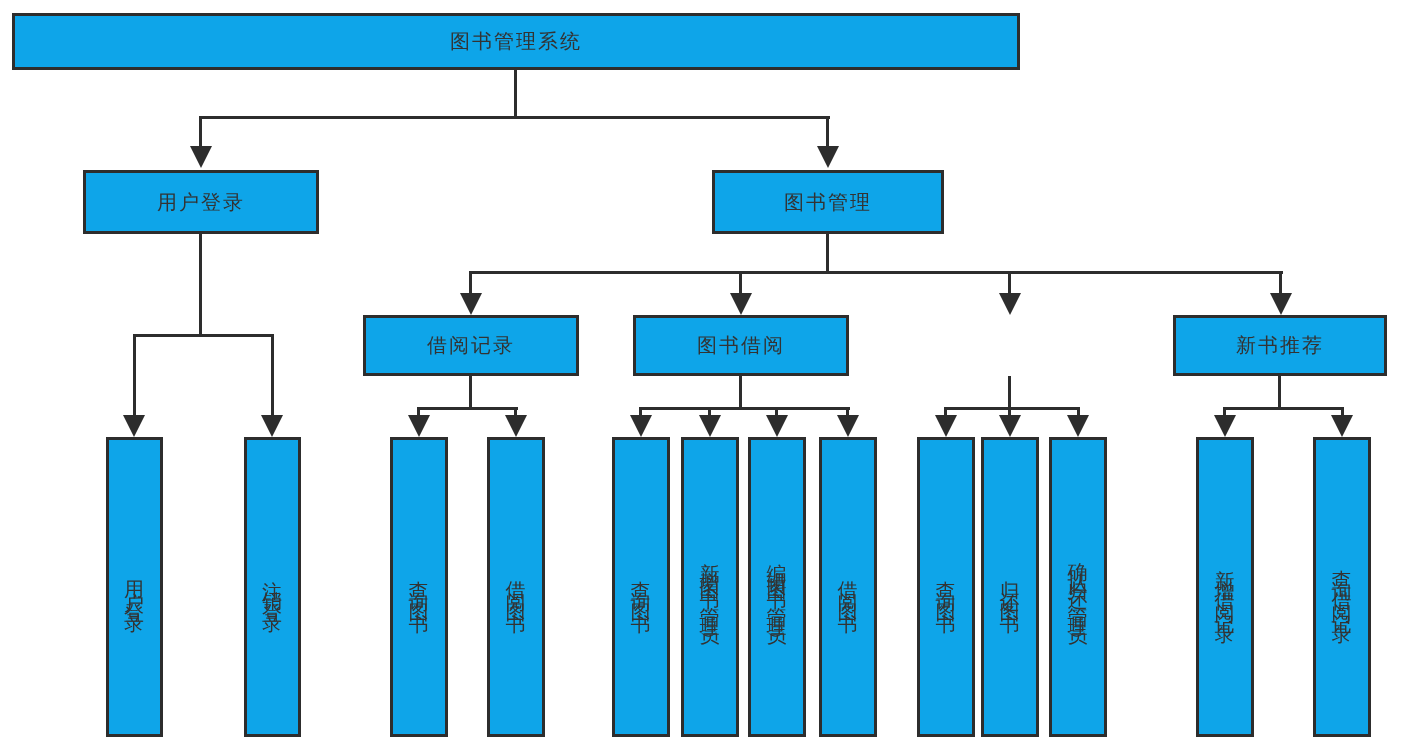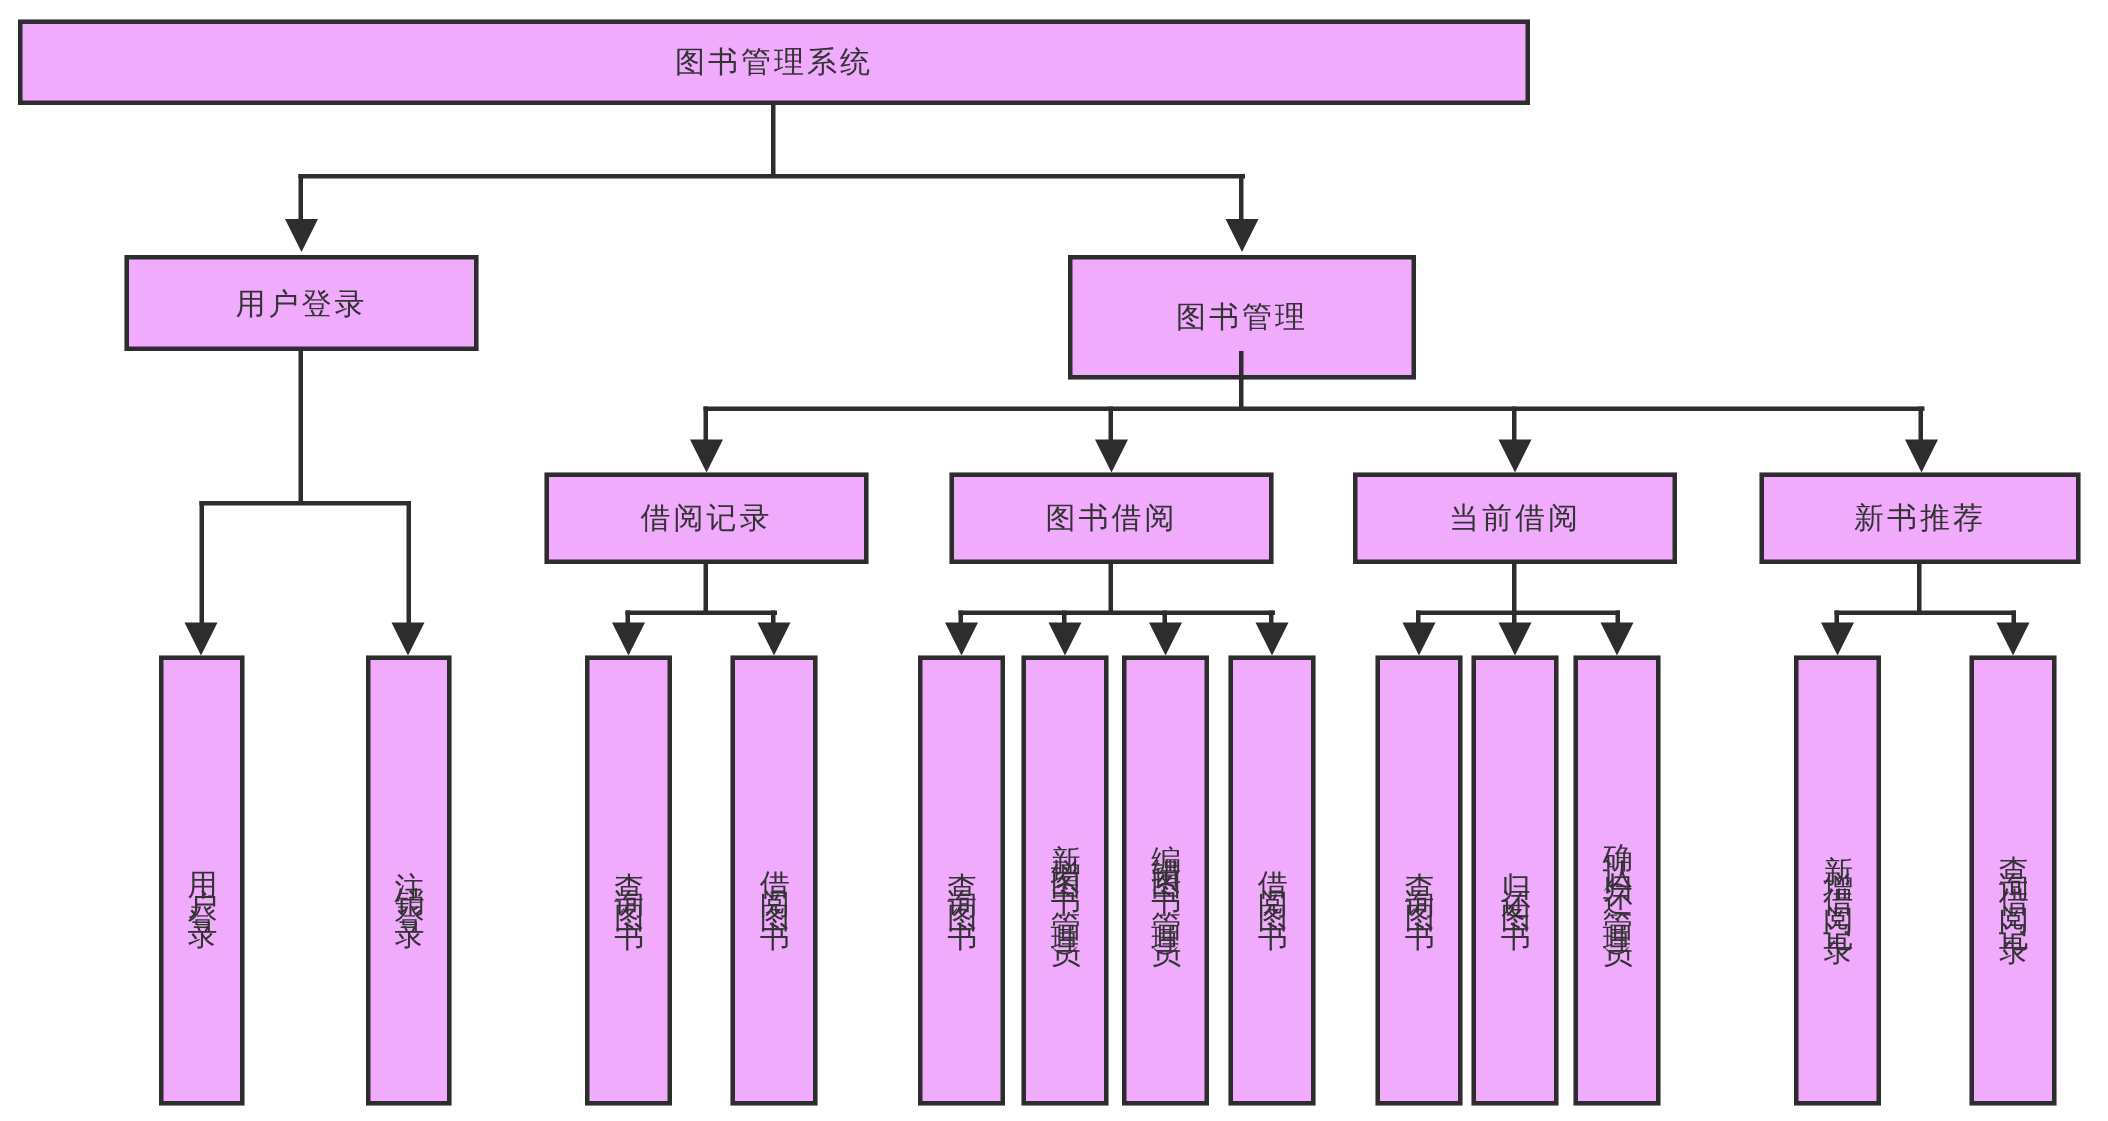--- a/index.html
+++ b/index.html
@@ -5,21 +5,21 @@
   html,body{margin:0;padding:0;background:#ffffff;}
   #stage{
     position:relative;
     width:1405px;height:747px;
     background:#ffffff;
     font-family:"Liberation Sans","DejaVu Sans",sans-serif;
     overflow:hidden;
   }
   .box{
     position:absolute;
-    background:#f0abfc;
+    background:#0ea5e9;
     border:3px solid #2d2d2d;
     box-sizing:border-box;
     display:flex;
     align-items:center;
     justify-content:center;
     color:#333333;
   }
   .hbox{
     font-size:20px;
     letter-spacing:2px;
@@ -66,21 +66,21 @@
   <div class="line" style="left:514px;top:70px;width:3px;height:48px;"></div>
   <div class="line" style="left:199px;top:116px;width:631px;height:3px;"></div>
   <div class="line" style="left:199px;top:116px;width:3px;height:32px;"></div>
   <div class="arrow" style="left:190px;top:146px;"></div>
   <div class="line" style="left:826px;top:116px;width:3px;height:32px;"></div>
   <div class="arrow" style="left:817px;top:146px;"></div>
 
   <div class="box hbox" style="left:83px;top:170px;width:236px;height:64px;">
     <span>用户登录</span>
   </div>
-  <div class="box hbox" style="left:712px;top:170px;width:232px;height:83px;">
+  <div class="box hbox" style="left:712px;top:170px;width:232px;height:64px;">
     <span>图书管理</span>
   </div>
 
   <div class="line" style="left:199px;top:234px;width:3px;height:102px;"></div>
   <div class="line" style="left:133px;top:334px;width:141px;height:3px;"></div>
   <div class="line" style="left:133px;top:334px;width:3px;height:83px;"></div>
   <div class="arrow" style="left:123px;top:415px;"></div>
   <div class="line" style="left:271px;top:334px;width:3px;height:83px;"></div>
   <div class="arrow" style="left:261px;top:415px;"></div>
 
@@ -93,23 +93,20 @@
   <div class="line" style="left:1008px;top:271px;width:3px;height:24px;"></div>
   <div class="arrow" style="left:999px;top:293px;"></div>
   <div class="line" style="left:1279px;top:271px;width:3px;height:24px;"></div>
   <div class="arrow" style="left:1270px;top:293px;"></div>
 
   <div class="box hbox" style="left:363px;top:315px;width:216px;height:61px;">
     <span>借阅记录</span>
   </div>
   <div class="box hbox" style="left:633px;top:315px;width:216px;height:61px;">
     <span>图书借阅</span>
-  </div>
-  <div class="box hbox" style="left:902px;top:315px;width:216px;height:61px;">
-    <span>当前借阅</span>
   </div>
   <div class="box hbox" style="left:1173px;top:315px;width:214px;height:61px;">
     <span>新书推荐</span>
   </div>
 
   <div class="line" style="left:469px;top:376px;width:3px;height:33px;"></div>
   <div class="line" style="left:417px;top:407px;width:101px;height:3px;"></div>
   <div class="line" style="left:417px;top:407px;width:3px;height:10px;"></div>
   <div class="arrow" style="left:408px;top:415px;"></div>
   <div class="line" style="left:514px;top:407px;width:3px;height:10px;"></div>

